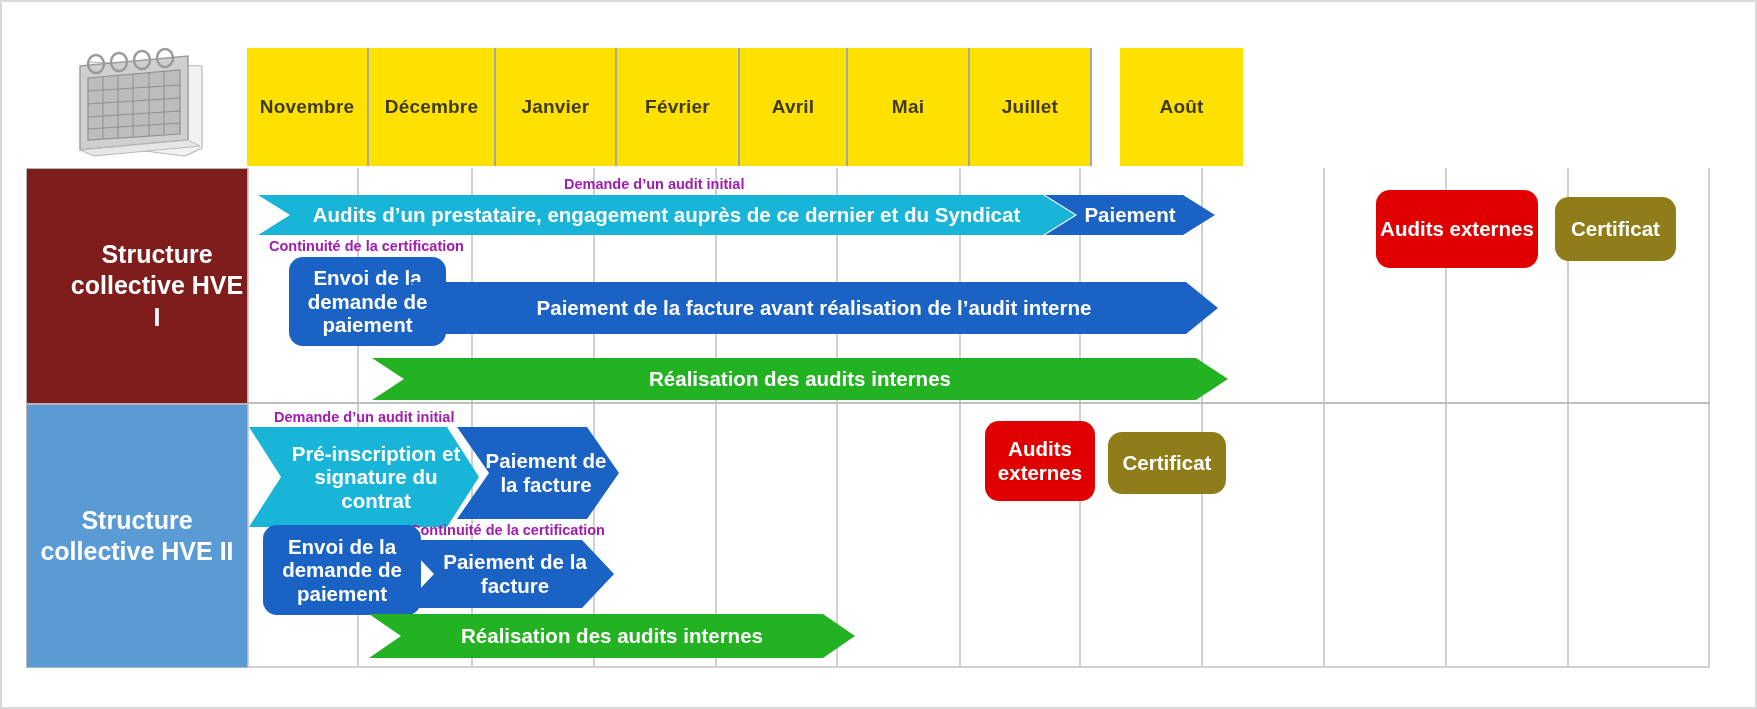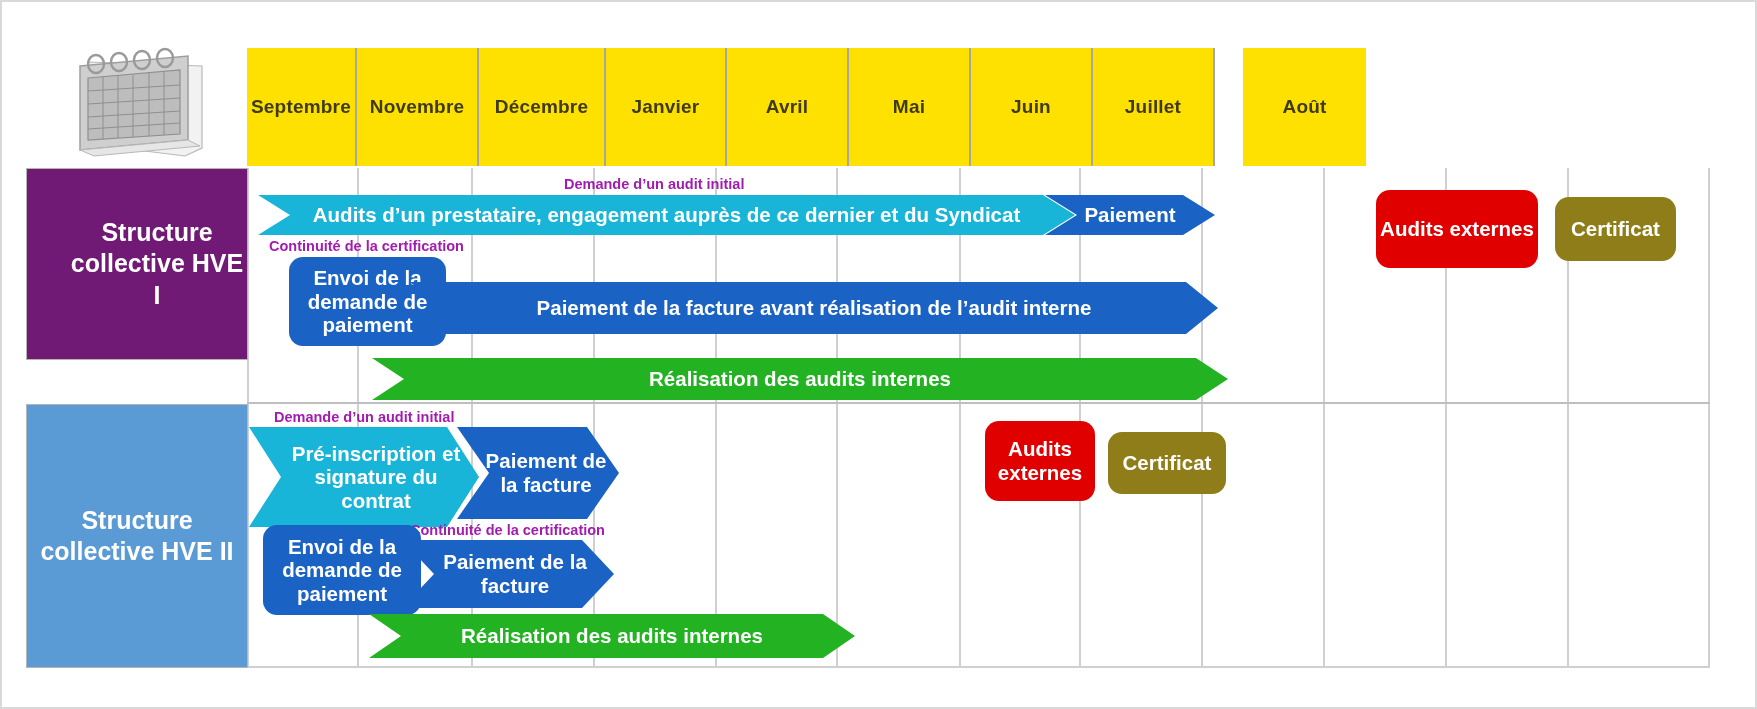--- a/index.html
+++ b/index.html
@@ -31,21 +31,21 @@
   .rowline{position:absolute;left:0;right:0;height:2px;background:#bfbfbf;}
   .grid-outline{position:absolute;left:0;top:0;right:0;bottom:0;border:2px solid #d0d0d0;box-sizing:border-box;border-top:none;}
 
   
   .rowlabel{
     position:absolute;left:24px;width:222px;
     display:flex;align-items:center;justify-content:center;text-align:center;
     color:#ffffff;font-weight:bold;font-size:25px;line-height:1.25;
     box-sizing:border-box;border:1px solid #b5b5b5;
   }
-  #rowlabel-1{top:166px;height:192px;background:#701a75;padding-left:40px;}
+  #rowlabel-1{top:166px;height:236px;background:#7f1d1d;padding-left:40px;}
   #rowlabel-2{top:402px;height:264px;background:#5B9BD5;}
 
   
   .bar{
     position:absolute;display:flex;align-items:center;justify-content:center;
     color:#ffffff;font-weight:bold;text-align:center;line-height:1.15;
     box-sizing:border-box;
   }
   .arrow{
     clip-path:polygon(0 0, calc(100% - 32px) 0, 100% 50%, calc(100% - 32px) 100%, 0 100%, 32px 50%);
@@ -87,40 +87,37 @@
         <ellipse cx="36" cy="24" rx="8" ry="9"></ellipse>
         <ellipse cx="59" cy="22" rx="8" ry="9"></ellipse>
         <ellipse cx="82" cy="20" rx="8" ry="9"></ellipse>
         <ellipse cx="105" cy="18" rx="8" ry="9"></ellipse>
       </g>
       <polygon points="20,110 128,100 140,106 34,116" fill="#e6e6e6" stroke="#b8b8b8" stroke-width="1"></polygon>
     </svg>
   </div>
 
   <div class="months">
-    <div class="month-cell" style="width:110px">
-        <span>Septembre</span>
-      </div>
     <div class="month-cell" style="width:122px">
         <span>Novembre</span>
       </div>
     <div class="month-cell" style="width:127px">
         <span>Décembre</span>
       </div>
     <div class="month-cell" style="width:121px">
         <span>Janvier</span>
       </div>
-    <div class="month-cell" style="width:122px">
+    <div class="month-cell" style="width:123px">
+        <span>Février</span>
+      </div>
+    <div class="month-cell" style="width:108px">
         <span>Avril</span>
       </div>
     <div class="month-cell" style="width:122px">
         <span>Mai</span>
-      </div>
-    <div class="month-cell" style="width:122px">
-        <span>Juin</span>
       </div>
     <div class="month-cell" style="width:122px">
         <span>Juillet</span>
       </div>
     <div class="month-cell" style="width:123px">
         <span>Août</span>
       </div>
   </div>
 
   <div class="grid">

